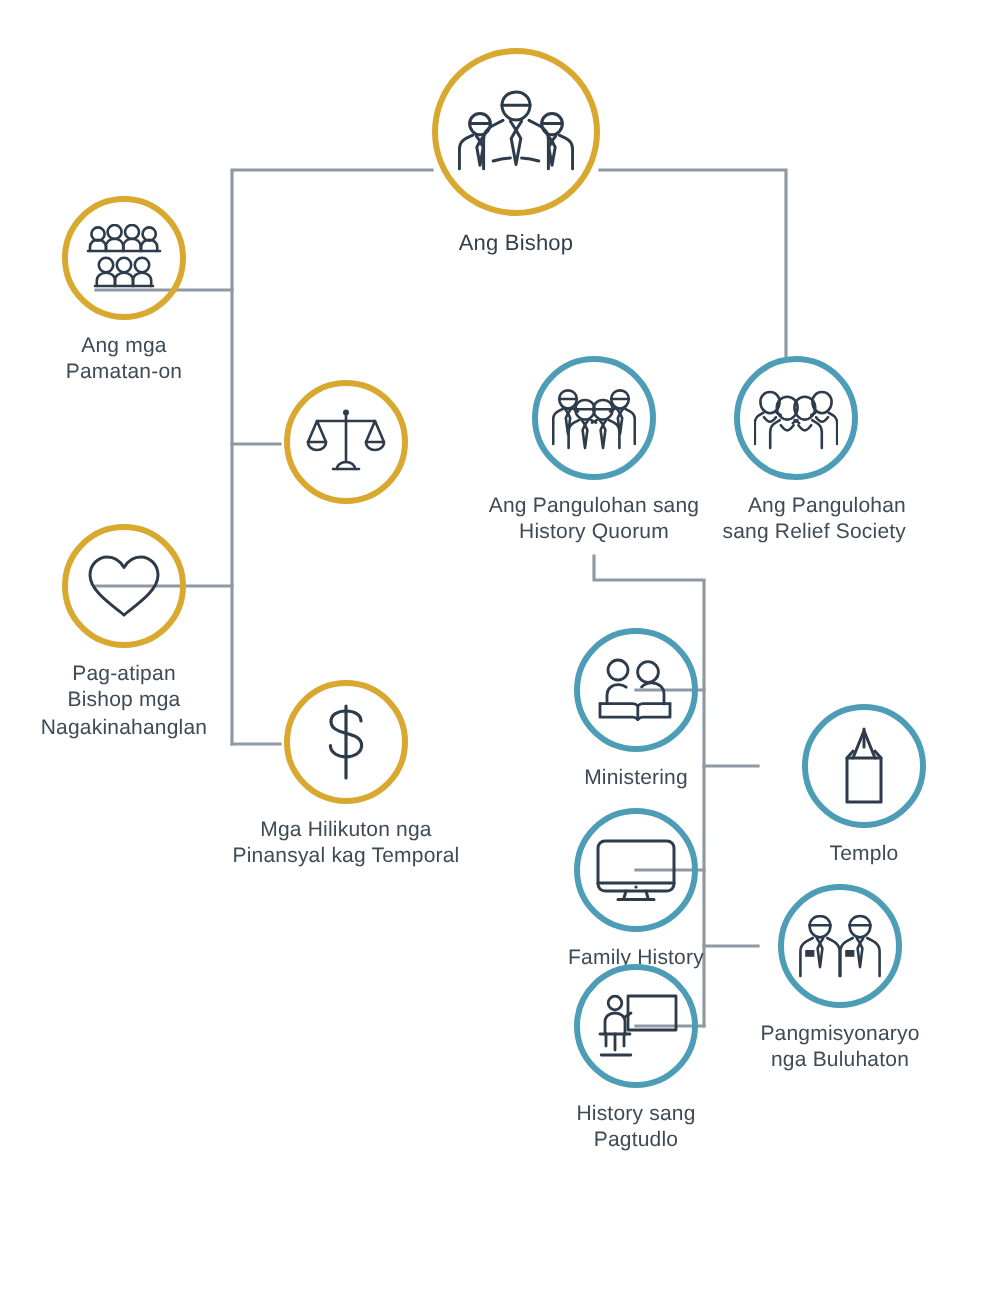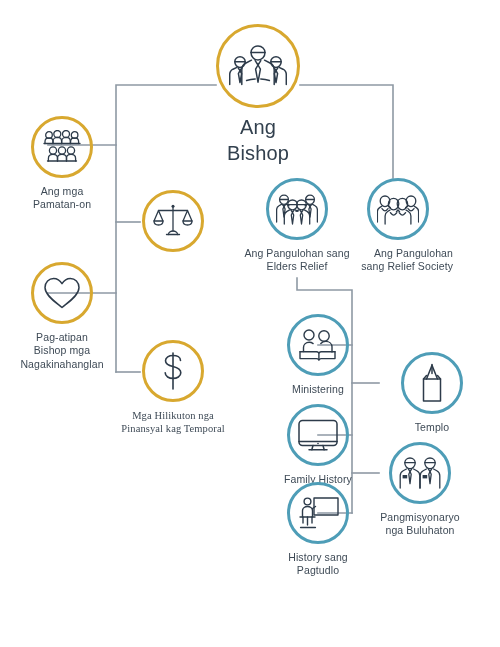--- a/index.html
+++ b/index.html
@@ -26,21 +26,21 @@
   .ring.blue{border:3px solid #4e9db7;}
   .ring svg{display:block;}
 
   .label{
     color:#3e4a56;
     line-height:1.28;
     margin-top:7px;
     white-space:pre-line;
     letter-spacing:.1px;
   }
-  .label.big{font-size:20px;color:#32404e;}
+  .label.big{font-size:11px;color:#32404e;}
   .label.sm{font-size:10.5px;}
 </style>
 </head>
 <body>
 
 <div id="chart">
 
   <svg class="connectors" viewBox="0 0 500 647" xmlns="http://www.w3.org/2000/svg">
     <g stroke="#8e99a4" stroke-width="1.6" fill="none" stroke-linecap="square">
 
@@ -88,21 +88,21 @@
           <path d="M47 27.6l-1.6 3 1.6 9 1.6-9-1.6-3z"></path>
 
           <path d="M17.6 37.5c3.2-1 6.3-1.4 8.6-1.5"></path>
           <path d="M40.4 37.5c-3.2-1-6.3-1.4-8.6-1.5"></path>
         </svg>
       </span>
     </div>
     <div class="label big">Ang Bishop</div>
   </div>
 
-  <div class="node" style="left:12px;top:116px;width:100px;">
+  <div class="node" style="left:12px;top:98px;width:100px;">
     <div class="ring gold" style="width:62px;height:62px;">
       <span>
         <svg width="40" height="34" viewBox="0 0 40 34" fill="none" stroke="#2d3b4a" stroke-width="1.3" stroke-linecap="round" stroke-linejoin="round">
           <g>
             <circle cx="7" cy="5" r="3.3"></circle>
               <path d="M3 13.5v-2c0-2.2 1.8-3.6 4-3.6s4 1.4 4 3.6v2"></path>
             <circle cx="15.3" cy="4" r="3.5"></circle>
               <path d="M11 13.5v-2.3c0-2.3 1.9-3.8 4.3-3.8s4.3 1.5 4.3 3.8v2.3"></path>
             <circle cx="24" cy="4" r="3.5"></circle>
               <path d="M19.7 13.5v-2.3c0-2.3 1.9-3.8 4.3-3.8s4.3 1.5 4.3 3.8v2.3"></path>
@@ -150,21 +150,21 @@
         <svg width="38" height="34" viewBox="0 0 38 34" fill="none" stroke="#2d3b4a" stroke-width="1.5" stroke-linecap="round" stroke-linejoin="round">
           <path d="M19 31.5C13.5 26.8 2 19.6 2 11.6 2 6.3 6 2.5 10.6 2.5c3.6 0 6.6 2.2 8.4 5.2 1.8-3 4.8-5.2 8.4-5.2C32 2.5 36 6.3 36 11.6c0 8-11.5 15.2-17 19.9z"></path>
         </svg>
       </span>
     </div>
     <div class="label sm">Pag-atipan
 Bishop mga
 Nagakinahanglan</div>
   </div>
 
-  <div class="node" style="left:108px;top:340px;width:130px;font-family:Liberation Serif, serif;">
+  <div class="node" style="left:108px;top:340px;width:130px;">
     <div class="ring gold" style="width:62px;height:62px;">
       <span>
         <svg width="26" height="40" viewBox="0 0 26 40" fill="none" stroke="#2d3b4a" stroke-width="1.6" stroke-linecap="round" stroke-linejoin="round">
           <path d="M13 2v36"></path>
           <path d="M20.5 9.5c0-3.3-3.4-5-7.5-5s-7.5 1.8-7.5 5.2c0 3.6 3.7 4.9 7.5 5.9 3.8 1 7.8 2.3 7.8 6.2 0 3.7-3.9 5.6-7.8 5.6s-7.8-1.9-7.8-5.6"></path>
         </svg>
       </span>
     </div>
     <div class="label sm">Mga Hilikuton nga
 Pinansyal kag Temporal</div>
@@ -197,21 +197,21 @@
           <path d="M25.5 7c-2.8 0-4.8 2-4.8 4.6 0 2.8 2.1 5.2 4.8 5.2s4.8-2.4 4.8-5.2c0-2.6-2-4.6-4.8-4.6z"></path>
           <path d="M20.7 11.6h9.6"></path>
           <path d="M28.3 16.9 31 18.3c1.9 1 2.7 2.6 2.7 4.6V31"></path>
           <path d="M22.7 16.9 20 18.3"></path>
           <path d="M23.9 17.1 25.5 19.4 27.1 17.1"></path>
             <path d="M25.5 19.4 24.3 22l1.2 9 1.2-9-1.2-2.6z"></path>
         </svg>
       </span>
     </div>
     <div class="label sm">Ang Pangulohan sang
-Elders Relief</div>
+History Quorum</div>
   </div>
 
   <div class="node" style="left:343px;top:178px;width:110px;text-align:right;">
     <div class="ring blue" style="width:62px;height:62px;">
       <span>
         <svg width="42" height="32" viewBox="0 0 42 32" fill="none" stroke="#2d3b4a" stroke-width="1.3" stroke-linecap="round" stroke-linejoin="round">
           <path d="M8 3c-2.8 0-4.8 2.2-4.8 5 0 3 2.2 5.6 4.8 5.6s4.8-2.6 4.8-5.6C12.8 5.2 10.8 3 8 3z"></path>
           <path d="M4.6 13.4 2.6 14.6C1.1 15.5.4 16.9.4 18.6V29"></path>
           <path d="M11.4 13.4 13.4 14.6"></path>
           <path d="M34 3c-2.8 0-4.8 2.2-4.8 5 0 3 2.2 5.6 4.8 5.6s4.8-2.6 4.8-5.6C38.8 5.2 36.8 3 34 3z"></path>

